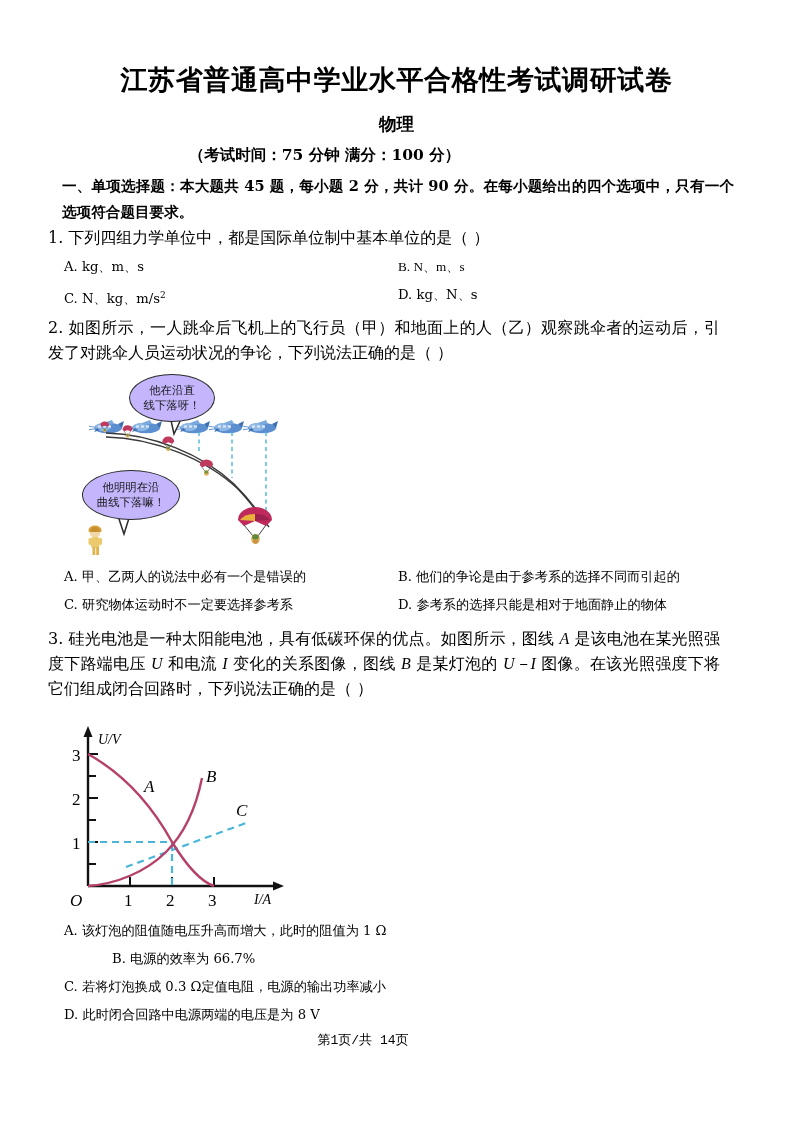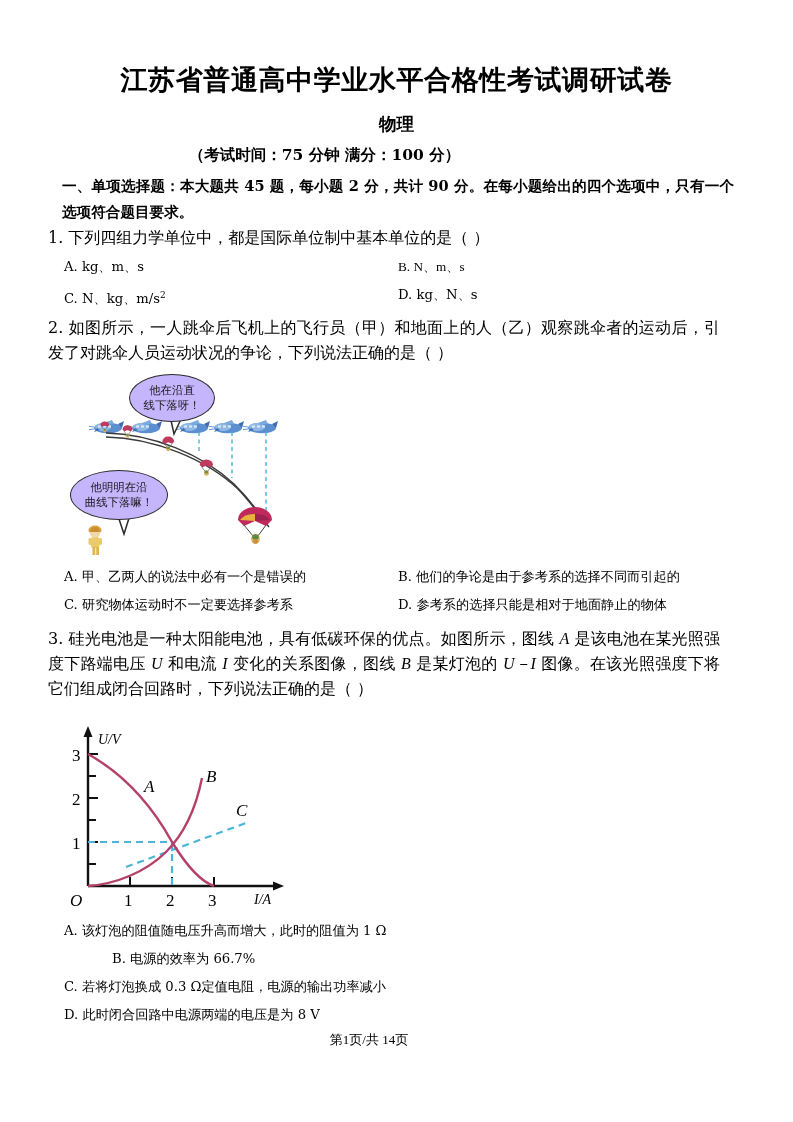--- a/index.html
+++ b/index.html
@@ -78,22 +78,21 @@
   }
   .opt-col-a { left: 64px; }
   .opt-col-b { left: 398px; }
   .q3opt { left: 64px; }
   .footer {
     position: absolute;
     left: 0; top: 1031px;
     width: 726px;
     text-align: center;
     font-size: 13px;
-    font-family: Liberation Serif, serif;
-    padding-left: 6px;
+    font-family: Liberation Mono, monospace;
   }
   sup { font-size: 0.68em; vertical-align: super; }
   .ital { font-style: italic; font-family: "Liberation Serif", serif; }
 
   
   .fig-para {
     position: absolute;
     left: 62px; top: 372px;
     width: 262px; height: 186px;
   }
@@ -110,21 +109,21 @@
     display: flex;
     align-items: center;
     justify-content: center;
     z-index: 5;
   }
   .bubble-top {
     left: 67px; top: 2px;
     width: 84px; height: 46px;
   }
   .bubble-bot {
-    left: 8px; top: 98px;
+    left: 20px; top: 98px;
     width: 96px; height: 48px;
   }
   .bubble span { display: block; }
 
   
   .fig-graph {
     position: absolute;
     left: 58px; top: 716px;
     width: 240px; height: 198px;
   }

